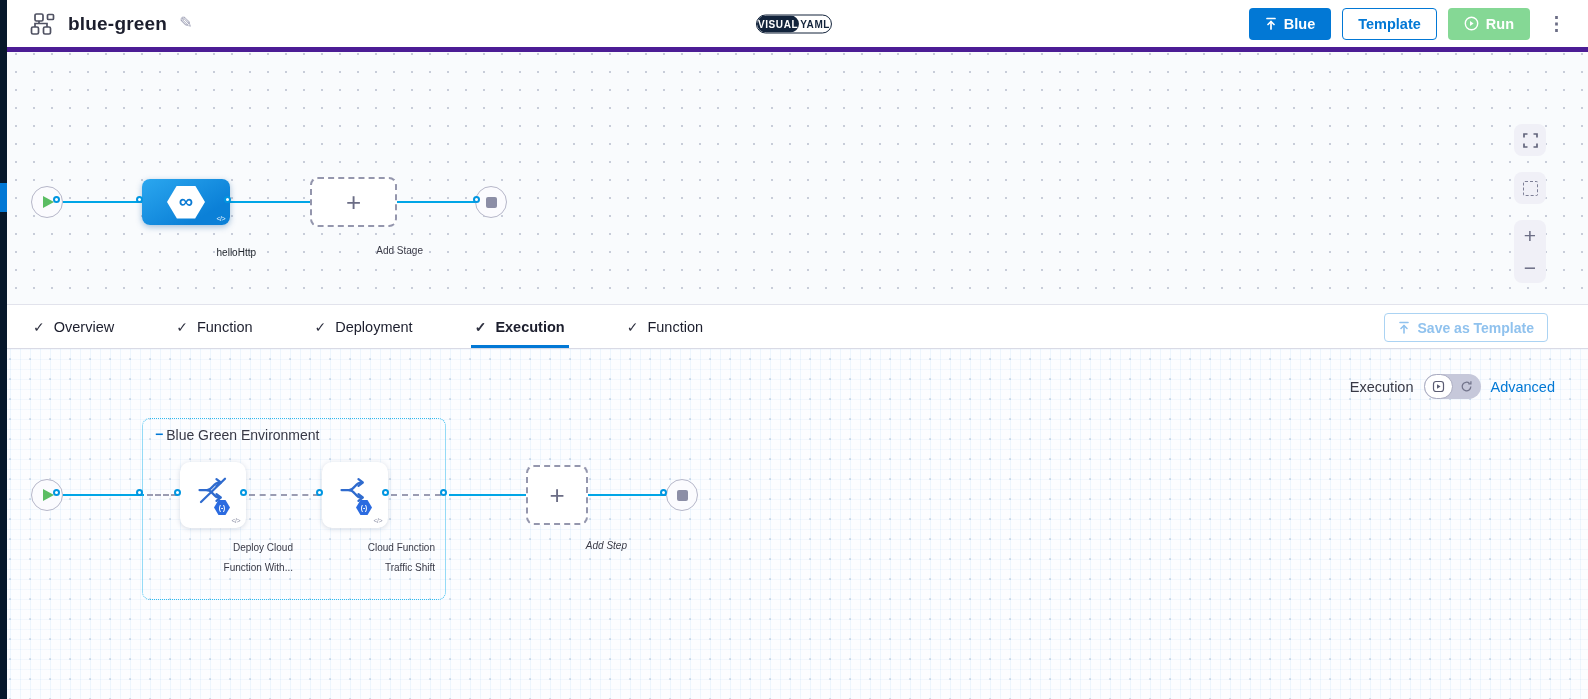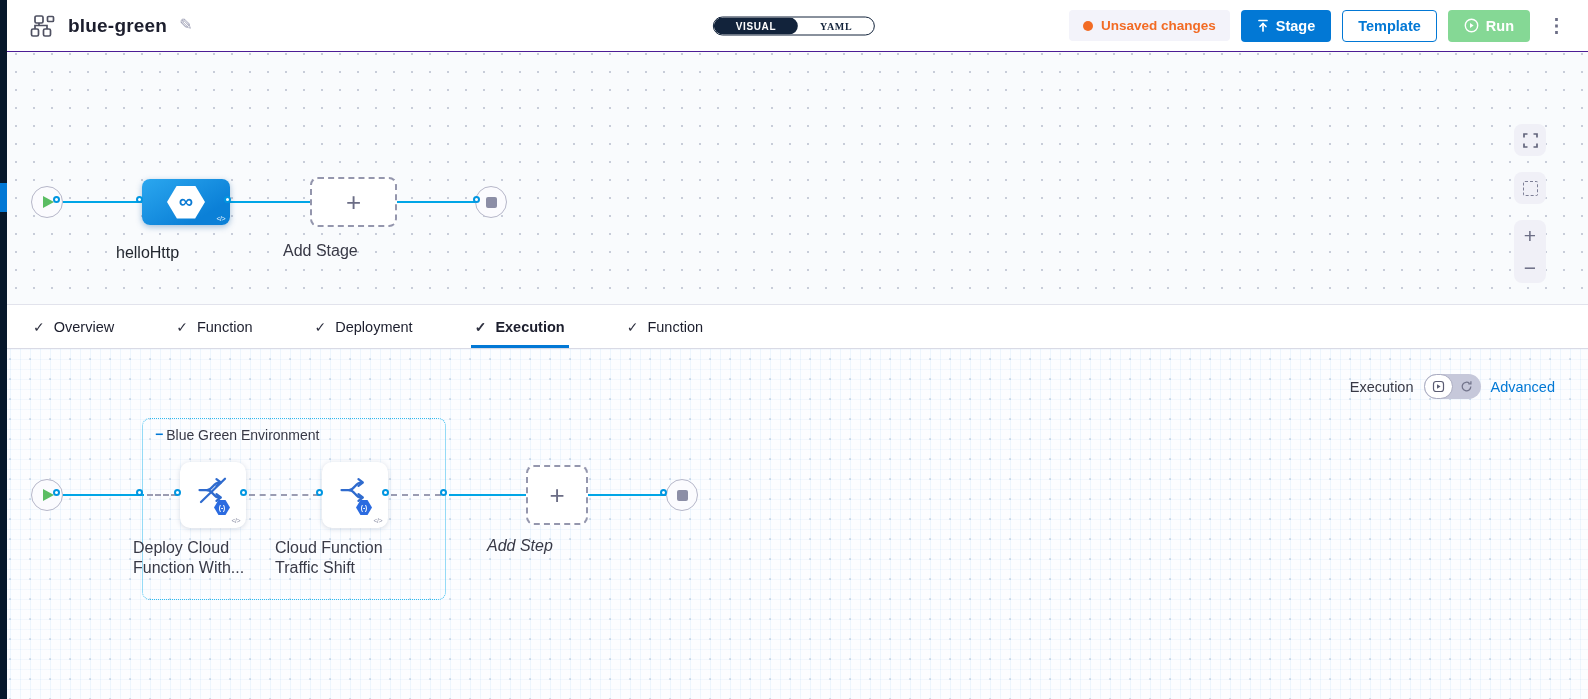--- a/index.html
+++ b/index.html
@@ -5,31 +5,31 @@
   * { margin:0; padding:0; box-sizing:border-box; }
   html,body { width:1588px; height:699px; overflow:hidden; background:#fff;
     font-family:"Liberation Sans", sans-serif; color:#383946; position:relative; }
 
   
   .rail { position:absolute; left:0; top:0; width:7px; height:699px; background:#07182b; z-index:60; }
   .rail .accent { position:absolute; left:0; top:183px; width:7px; height:29px; background:#0278d5; }
 
   
   .topbar { position:absolute; left:0; top:0; width:1588px; height:52px; background:#fff;
-    border-bottom:1px solid #4c1d95; display:flex; align-items:center; padding:0 16px 0 30px; z-index:40; }
+    border-bottom:5px solid #4c1d95; display:flex; align-items:center; padding:0 16px 0 30px; z-index:40; }
   .pipe-ico { width:26px; height:24px; margin-right:12px; flex:0 0 auto; }
   .title { font-size:19px; font-weight:700; color:#1c1e2d; letter-spacing:.2px; }
   .pencil { margin-left:12px; font-size:16px; color:#9a9cb2; cursor:pointer; transform:translateY(-1px); }
 
   .mode-toggle { position:absolute; left:50%; top:50%; transform:translate(-50%,-50%);
     display:flex; align-items:center; border:1.5px solid #12233b; border-radius:10px; background:#fff;
     height:19px; overflow:hidden; cursor:pointer; }
-  .mode-seg { font-size:10px; font-weight:700; letter-spacing:.6px; padding:0 22px; line-height:17px; }
+  .mode-seg { font-size:10px; font-weight:700; letter-spacing:.6px; padding:0 1px; line-height:17px; }
   .mode-seg.on { background:#12233b; color:#fff; border-radius:9px; }
-  .mode-seg.off { color:#12233b;font-family:Liberation Serif, serif; }
+  .mode-seg.off { color:#12233b; }
 
   .top-right { margin-left:auto; display:flex; align-items:center; gap:11px; }
   .unsaved { display:flex; align-items:center; gap:8px; background:#f3f3fa; border-radius:4px;
     height:31px; padding:0 14px; font-size:13.5px; font-weight:700; color:#f26b24; }
   .unsaved .dot { width:10px; height:10px; border-radius:50%; background:#f26b24; }
   .btn { display:flex; align-items:center; gap:7px; height:32px; padding:0 15px; border-radius:4px;
     font-size:14.5px; font-weight:700; cursor:pointer; border:1px solid transparent; }
   .btn-save { background:#0278d5; color:#fff; }
   .btn-discard { background:#fff; color:#0278d5; border-color:#0278d5; }
   .btn-run { background:#85d895; color:#fff; }
@@ -54,21 +54,21 @@
   .ring  { position:absolute; width:7px; height:7px; border:2.6px solid #0096e1; background:#fff;
            border-radius:50%; z-index:4; }
   .endpoint { position:absolute; width:32px; height:32px; border-radius:50%; background:#fbfbfe;
     border:1.6px solid #b6b7c9; display:flex; align-items:center; justify-content:center; z-index:3; cursor:pointer; }
   .tri { width:0; height:0; border-left:11px solid #5bbd63; border-top:6.5px solid transparent;
     border-bottom:6.5px solid transparent; margin-left:3px; }
   .sq { width:11px; height:11px; background:#8c8ea6; border-radius:2px; }
   .add-box { position:absolute; background:#fff; border:2px dashed #9496ad; border-radius:8px;
     display:flex; align-items:center; justify-content:center; z-index:3; cursor:pointer; }
   .add-box .plus { font-size:26px; font-weight:400; color:#6b6d85; line-height:1; }
-  .flow-label { position:absolute; text-align:left; font-size:16px; color:#383946; z-index:2; line-height:20px; }
+  .flow-label { position:absolute; text-align:right; font-size:10px; color:#383946; z-index:2; line-height:20px; }
 
   
   .stage-node { position:absolute; left:142px; top:127px; width:88px; height:46px; border-radius:8px;
     background:linear-gradient(150deg,#2ba7ef 0%, #0b80d7 75%); box-shadow:0 2px 6px rgba(4,80,150,.35);
     display:flex; align-items:center; justify-content:center; z-index:3; cursor:pointer; }
   .hex { width:38px; height:33px; background:#fff;
     clip-path:polygon(26% 0,74% 0,100% 50%,74% 100%,26% 100%,0 50%);
     display:flex; align-items:center; justify-content:center; }
   .hex span { font-size:20px; font-weight:700; color:#0b7ad3; line-height:1; transform:translateY(-1px); }
   .node-code { position:absolute; right:5px; bottom:3px; font-size:7px; color:#e8f4ff; letter-spacing:-.5px; }
@@ -135,31 +135,27 @@
   </svg>
   <div class="title">blue-green</div>
   <div class="pencil">✎</div>
 
   <div class="mode-toggle">
     <div class="mode-seg on">VISUAL</div>
     <div class="mode-seg off">YAML</div>
   </div>
 
   <div class="top-right">
-    <div class="unsaved">
-      <span class="dot"></span>
-      <span>Unsaved changes</span>
-    </div>
     <div class="btn btn-save">
       <svg width="12" height="13" viewBox="0 0 12 13" fill="none" stroke="#fff" stroke-width="1.7" stroke-linecap="round" stroke-linejoin="round">
         <path d="M2 1.5h8"></path>
           <path d="M6 12V4.5"></path>
           <path d="M3 7.5 6 4.5l3 3"></path>
       </svg>
-      <span>Stage</span>
+      <span>Blue</span>
     </div>
     <div class="btn btn-discard">
       <span>Template</span>
     </div>
     <div class="btn btn-run">
       <svg width="15" height="15" viewBox="0 0 15 15" fill="none" stroke="#fff" stroke-width="1.4">
         <circle cx="7.5" cy="7.5" r="6.2"></circle>
           <path d="M6 5l3.6 2.5L6 10z" fill="#fff" stroke="none"></path>
       </svg>
       <span>Run</span>
@@ -228,20 +224,28 @@
   </div>
   <div class="tab active">
     <span class="chk">✓</span>
     <span>Execution</span>
   </div>
   <div class="tab">
     <span class="chk">✓</span>
     <span>Function</span>
   </div>
 
+  <div class="save-tpl">
+    <svg width="12" height="13" viewBox="0 0 12 13" fill="none" stroke="#90c2ee" stroke-width="1.6" stroke-linecap="round" stroke-linejoin="round">
+      <path d="M2 1.5h8"></path>
+        <path d="M6 12V4.5"></path>
+        <path d="M3 7.5 6 4.5l3 3"></path>
+    </svg>
+    <span>Save as Template</span>
+  </div>
 </div>
 
 <div class="exec-canvas">
 
   <div class="mode-row">
     <span>Execution</span>
     <div class="exec-switch">
       <div class="seg on">
         <svg width="13" height="13" viewBox="0 0 13 13" fill="none" stroke="#5a5c72" stroke-width="1.2">
           <rect x="1.5" y="1.5" width="10" height="10" rx="2.5"></rect>

